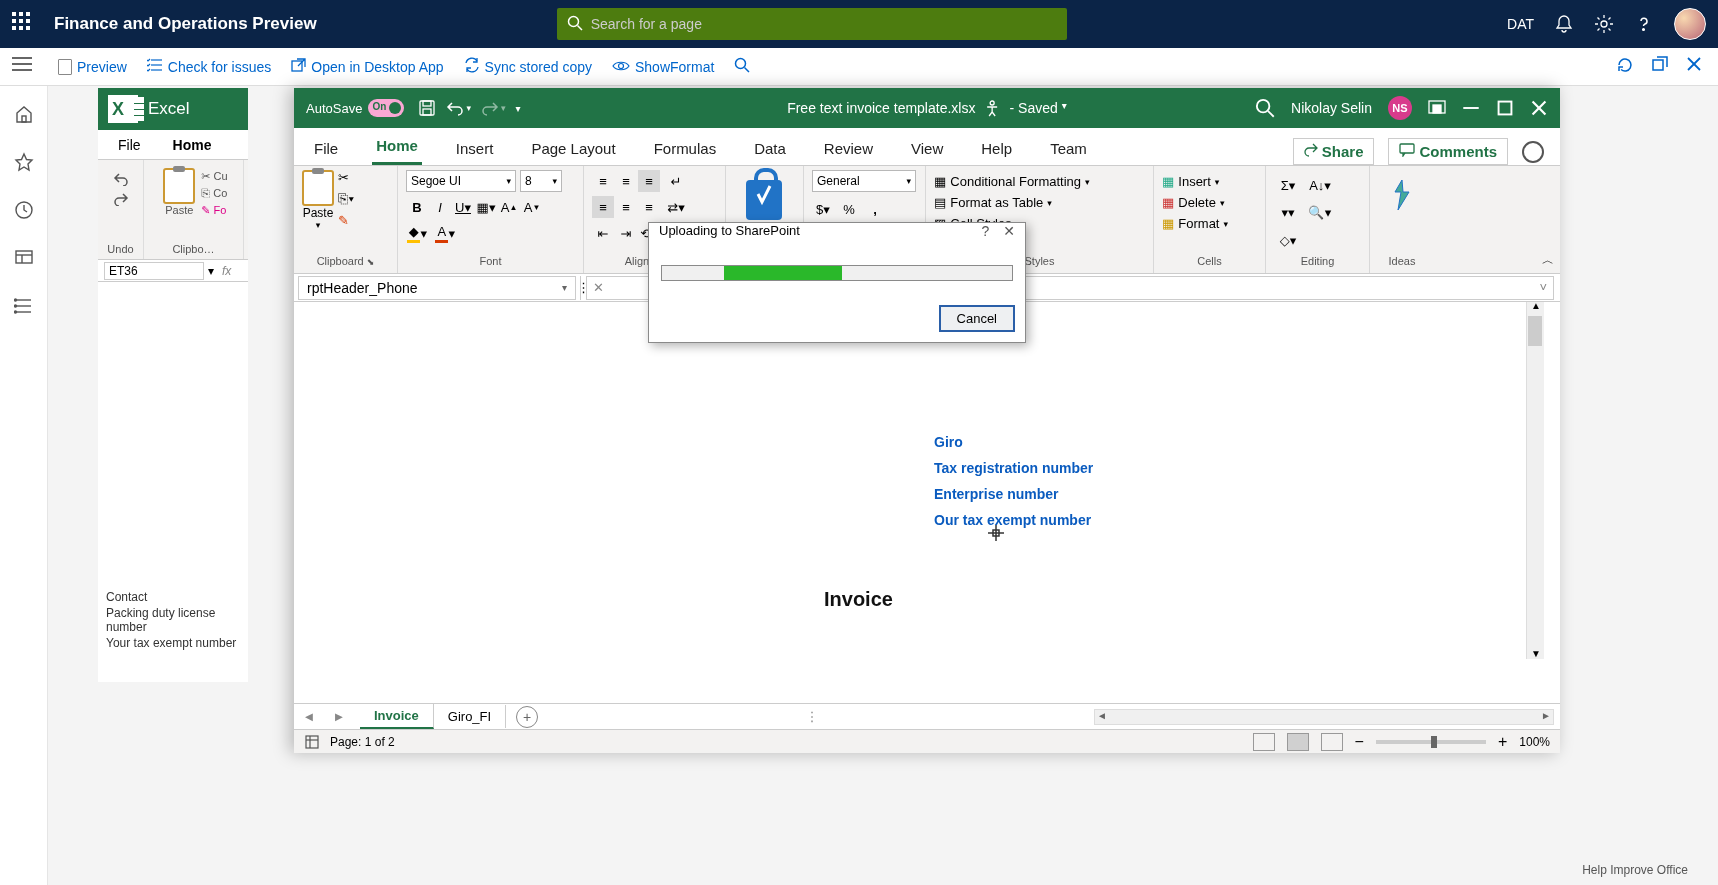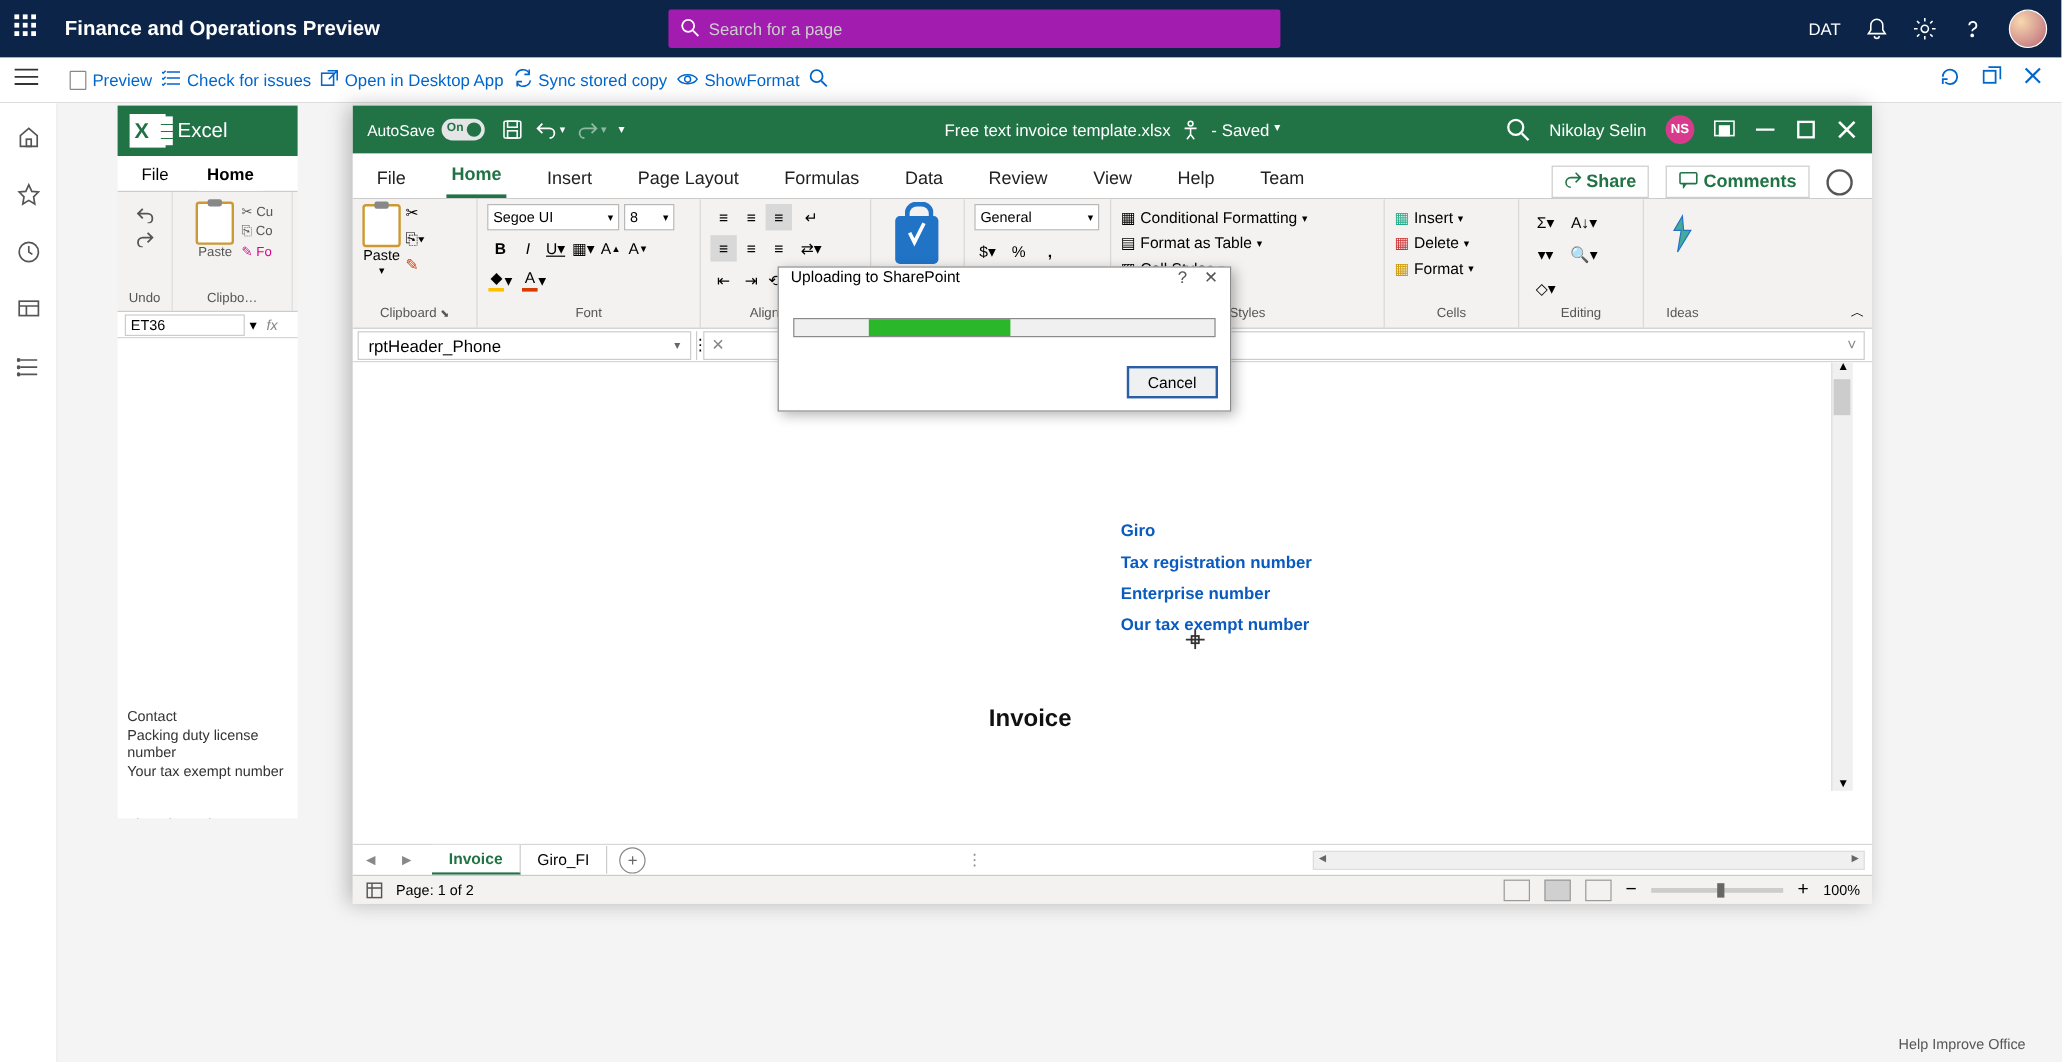--- a/index.html
+++ b/index.html
@@ -3,28 +3,28 @@
 <meta charset="utf-8">
 <style>
 * { box-sizing: border-box; margin: 0; padding: 0; }
 body { font-family: "Segoe UI", Arial, sans-serif; background: #fff; overflow: hidden; width: 1718px; height: 885px; font-size: 13px; }
 
 
 .top-header { background: #0b2447; height: 48px; display: flex; align-items: center; color: #fff; padding: 0 12px; }
 .waffle { width: 24px; height: 24px; display: grid; grid-template-columns: repeat(3,4px); grid-template-rows: repeat(3,4px); gap: 3px; margin-right: 18px; cursor: pointer; }
 .waffle div { background: #fff; }
 .top-title { font-size: 17px; font-weight: 600; }
-.search-box { margin-left: 240px; background: #a21caf; height: 32px; width: 510px; display: flex; align-items: center; border-radius: 2px; padding: 0 10px; color: #ccc; font-size: 14px; }
+.search-box { margin-left: 240px; background: #4d7c0f; height: 32px; width: 510px; display: flex; align-items: center; border-radius: 2px; padding: 0 10px; color: #ccc; font-size: 14px; }
 .search-box .icon { margin-right: 8px; color: #fff; }
 .top-right { margin-left: auto; display: flex; align-items: center; gap: 20px; }
 .top-right .ico { width: 20px; height: 20px; color: #fff; cursor: pointer; }
 .avatar { width: 32px; height: 32px; border-radius: 50%; background: radial-gradient(circle at 30% 30%, #f8d8b0, #c88 70%, #a66); border: 1px solid #fff; }
 
 
-.second-bar { height: 38px; background: #fff; border-bottom: 1px solid #ddd; display: flex; align-items: center; padding-left: 58px; gap: 8px; color: #0066cc; font-size: 14px; }
+.second-bar { height: 38px; background: #fff; border-bottom: 1px solid #ddd; display: flex; align-items: center; padding-left: 58px; gap: 20px; color: #0066cc; font-size: 14px; }
 .second-bar .item { display: flex; align-items: center; gap: 5px; cursor: pointer; }
 .second-bar .page-icon { width: 14px; height: 16px; border: 1px solid #888; border-radius: 1px; }
 .second-bar-right { margin-left: auto; display: flex; gap: 18px; padding-right: 16px; color: #0066cc; }
 .second-bar-right .icn { cursor: pointer; font-size: 16px; }
 .hamburger { position: absolute; left: 12px; top: 56px; cursor: pointer; color: #333; }
 
 
 .left-rail { position: absolute; left: 0; top: 86px; width: 48px; bottom: 0; display: flex; flex-direction: column; align-items: center; gap: 28px; padding-top: 18px; color: #555; border-right: 1px solid #e5e5e5; background: #fff; }
 .left-rail .ri { width: 20px; height: 20px; cursor: pointer; }
 
@@ -46,21 +46,21 @@
 .excel-back-namebox { height: 22px; background: #fff; border-bottom: 1px solid #ccc; display: flex; align-items: center; padding-left: 6px; font-size: 12px; }
 .nb-input { width: 100px; border: 1px solid #ccc; height: 18px; padding: 0 4px; font-size: 12px; }
 .back-sheet { background: #fff; padding: 8px; font-size: 12px; color: #333; height: 400px; overflow: hidden;}
 .back-sheet .line { margin-bottom: 2px; }
 .no-data { font-size: 12px; margin-top: 30px; }
 
 
 .excel-front { position: absolute; left: 246px; top: 2px; width: 1266px; height: 665px; box-shadow: -4px 0 16px rgba(0,0,0,0.25); background: #fff; display: flex; flex-direction: column; }
 .ef-title { background: #217346; height: 40px; display: flex; align-items: center; color: #fff; padding: 0 12px; gap: 14px; font-size: 13px; }
 .autosave { display: flex; align-items: center; gap: 6px; }
-.toggle { width: 36px; height: 18px; background: #e5e5e5; border-radius: 9px; position: relative; }
+.toggle { width: 36px; height: 18px; background: #f9a8d4; border-radius: 9px; position: relative; }
 .toggle::after { content: ""; width: 12px; height: 12px; background: #217346; border-radius: 50%; position: absolute; right: 3px; top: 3px; }
 .toggle-label { font-size: 10px; color: #217346; position: absolute; left: 4px; top: 2px; font-weight: 600;}
 .qat { display: flex; gap: 10px; align-items: center; }
 .qat svg, .qat .qicon { width: 18px; height: 18px; }
 .ef-filename { margin-left: auto; margin-right: auto; display: flex; align-items: center; gap: 8px; font-size: 14px; position: absolute; left: 50%; transform: translateX(-50%); }
 .ef-title-right { display: flex; align-items: center; gap: 16px; margin-left: auto; }
 .user-badge { width: 24px; height: 24px; border-radius: 50%; background: #d83b8c; color: #fff; display: flex; align-items: center; justify-content: center; font-size: 11px; font-weight: 600; }
 .win-btn { width: 18px; height: 18px; cursor: pointer; }
 
 .ef-tabs { background: #fff; height: 38px; display: flex; align-items: flex-end; padding-left: 16px; gap: 30px; font-size: 15px; border-bottom: 1px solid #ccc; }

